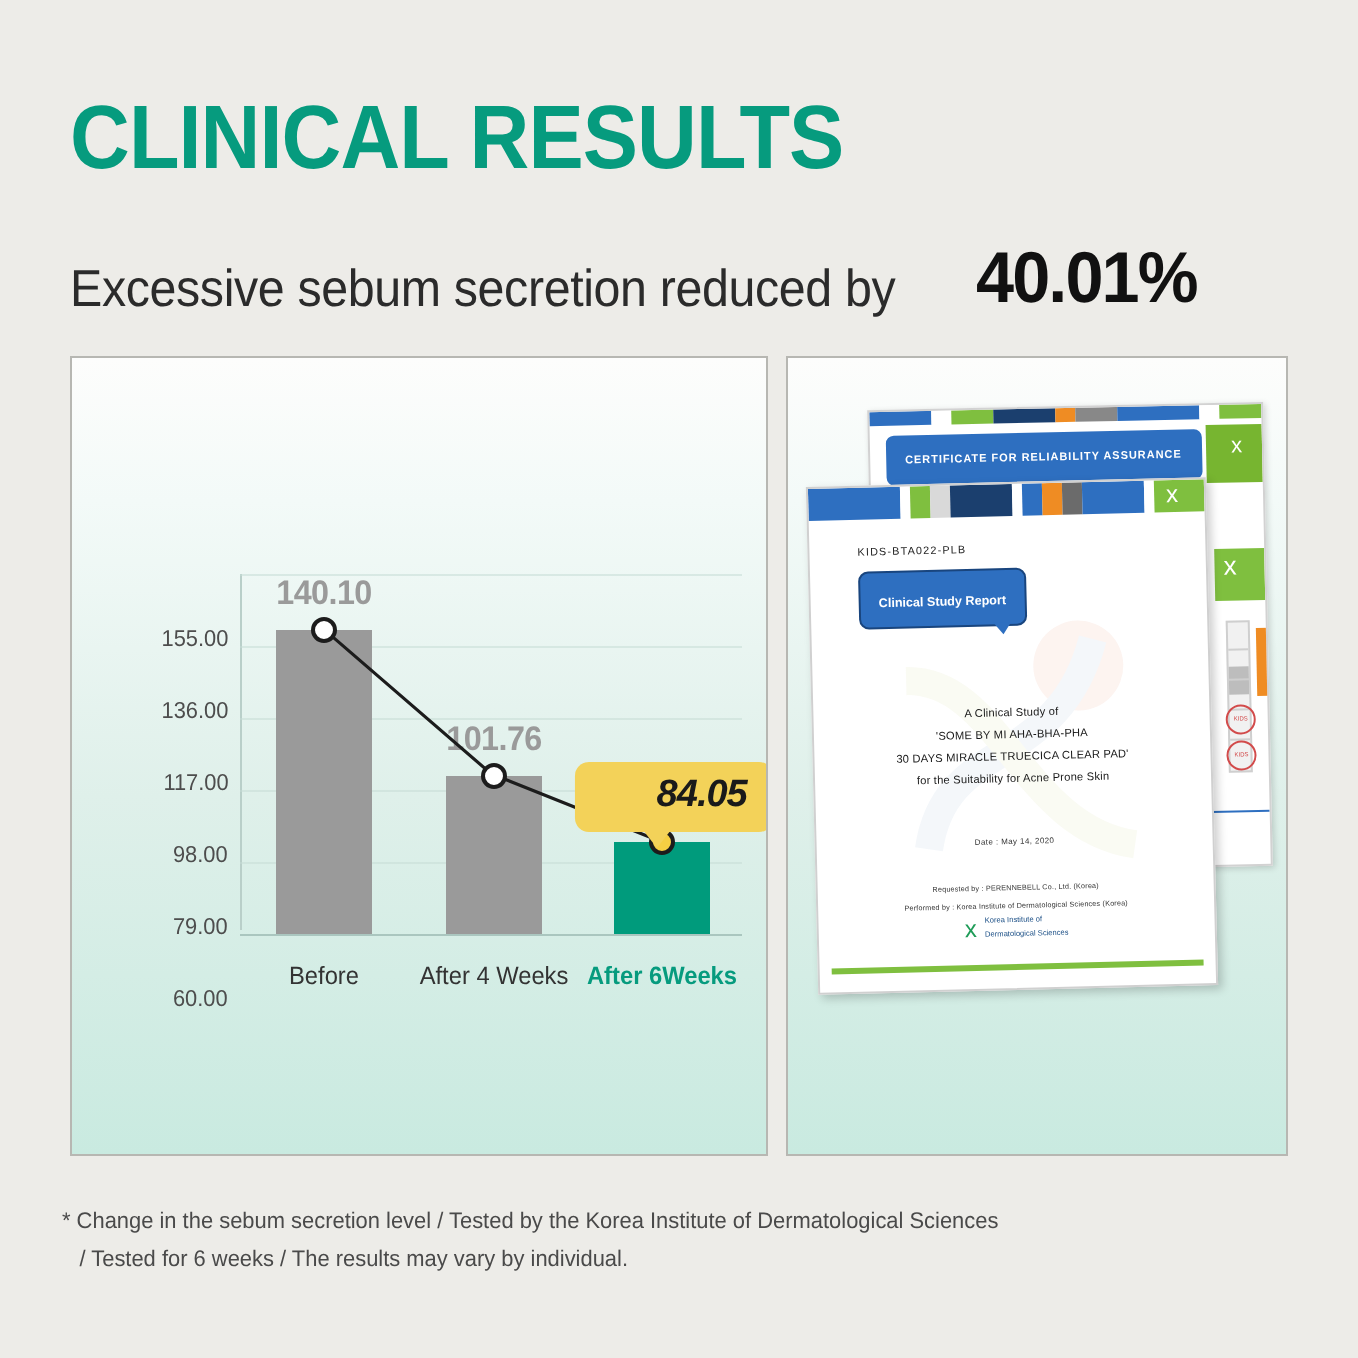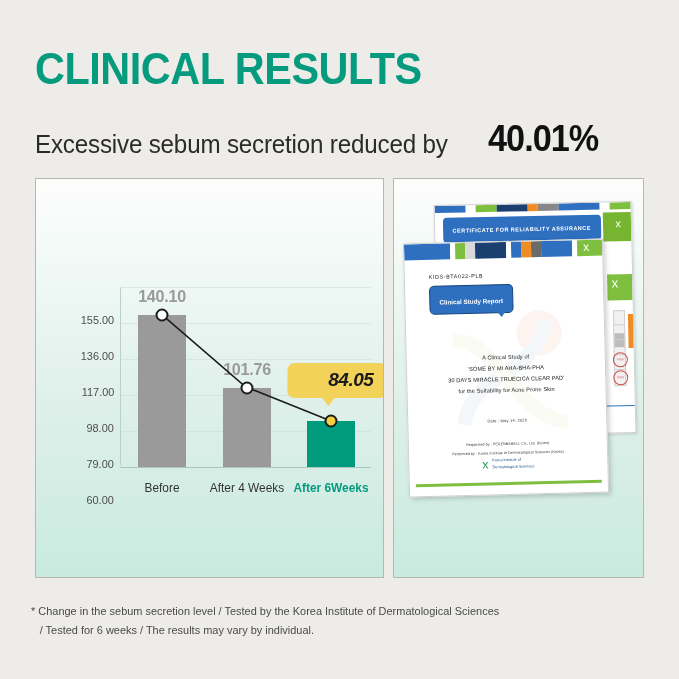--- a/index.html
+++ b/index.html
@@ -241,21 +241,21 @@
           <div class="bar bar-gray" style="left: 18.1667px; width: 48px; top: 136.232px; height: 151.768px; bottom: auto;"></div>
           <div class="marker" style="left: 42.1667px; top: 136.232px;"></div>
           <div class="vlabel" style="left: 42.1667px; top: 108.232px;">140.10</div>
           <div class="xlabel" style="left: 42.1667px; top: 302px;">Before</div>
           <div class="bar bar-gray" style="left: 102.5px; width: 48px; top: 208.876px; height: 79.1242px; bottom: auto;"></div>
           <div class="marker" style="left: 126.5px; top: 208.876px;"></div>
           <div class="vlabel" style="left: 126.5px; top: 180.876px;">101.76</div>
           <div class="xlabel" style="left: 126.5px; top: 302px;">After 4 Weeks</div>
           <div class="bar bar-teal" style="left: 186.833px; width: 48px; top: 242.432px; height: 45.5684px; bottom: auto;"></div>
           <div class="marker hl" style="left: 210.833px; top: 242.432px;"></div>
-          <div class="bubble" style="left: 216.833px; top: 184px; padding-left: 41px;"><span>84.05</span></div>
+          <div class="bubble" style="left: 216.833px; top: 202px; padding-left: 41px;"><span>84.05</span></div>
           <div class="xlabel accent" style="left: 210.833px; top: 302px;">After 6Weeks</div>
           <svg viewBox="0 0 253 400" preserveAspectRatio="none" style="position: absolute; left: 0px; top: 0px; width: 100%; height: 100%; z-index: 5; pointer-events: none;">
             <polyline points="42.166666666666664,136.23157894736843 126.5,208.8757894736842 210.83333333333331,242.43157894736842" fill="none" stroke="#1c1c1c" stroke-width="1.6"></polyline>
           </svg>
         </div>
     </div>
   </div>
 
   <div class="panel panel-right">
 

